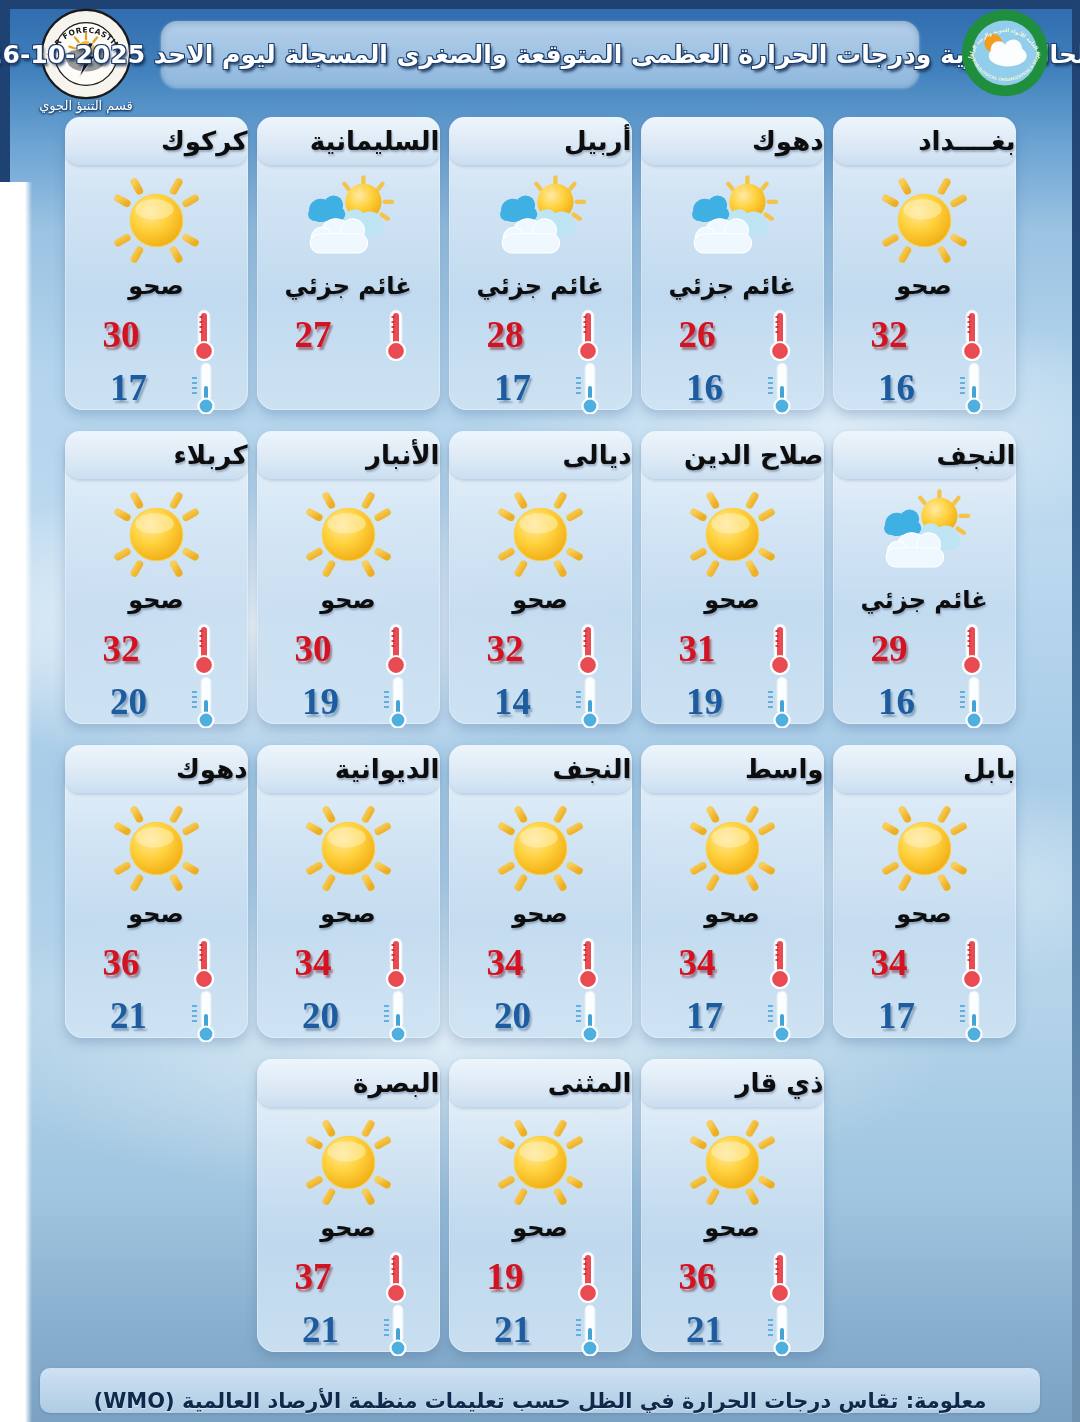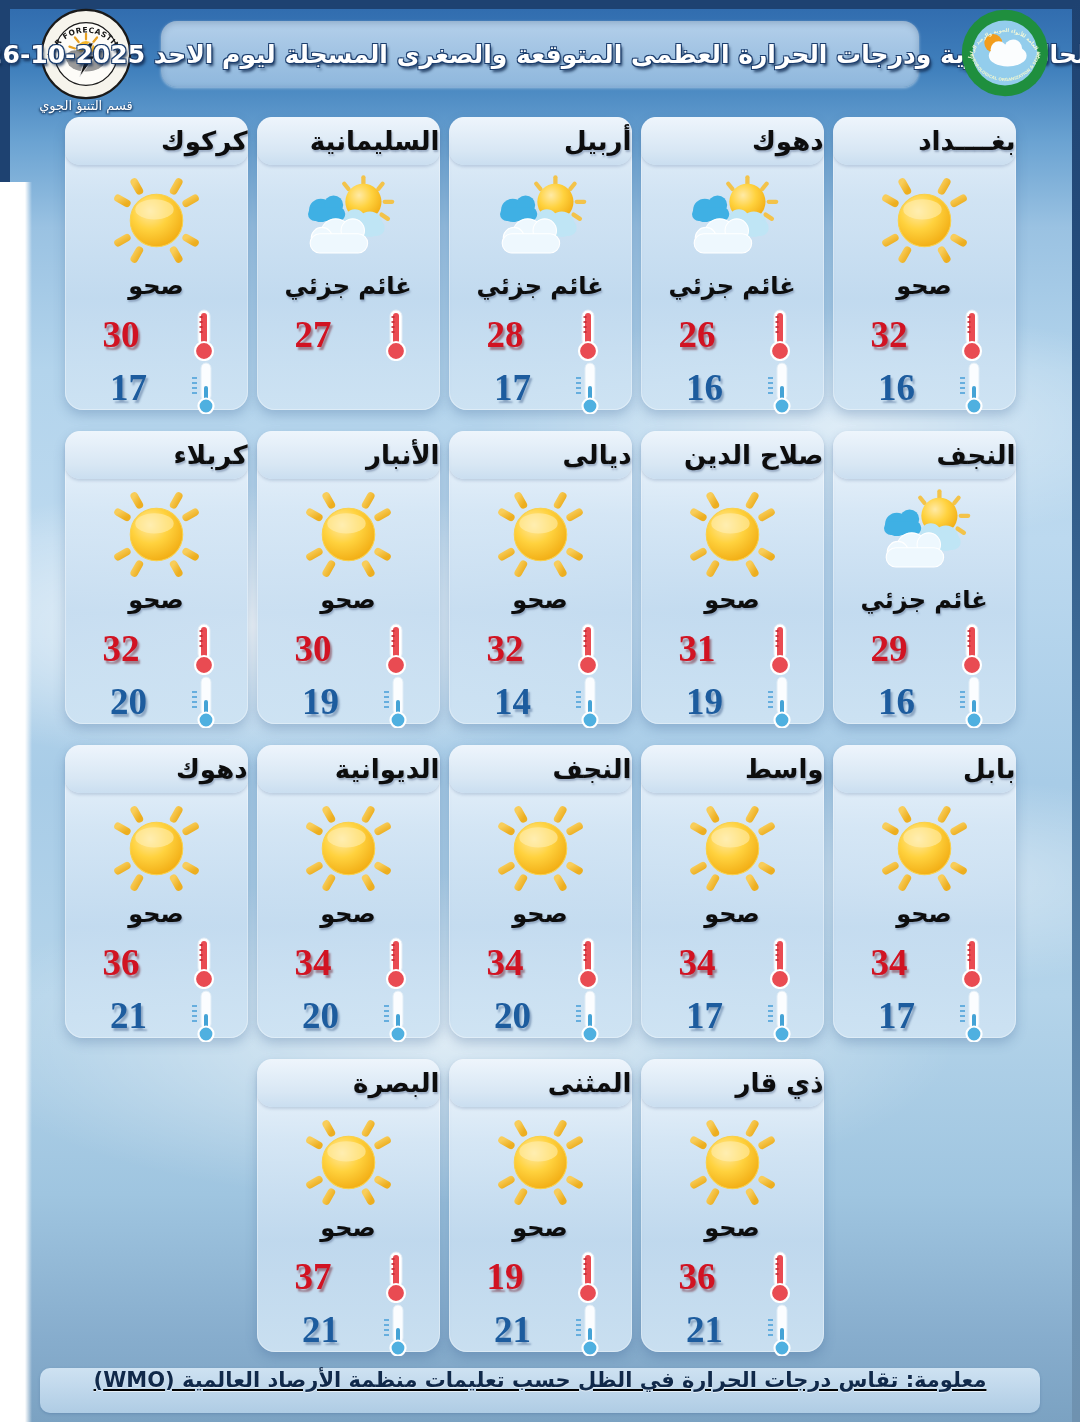--- a/index.html
+++ b/index.html
@@ -79,23 +79,22 @@
     font-family:Liberation Serif, serif;
     font-size:37px;font-weight:700;min-width:52px;text-align:center;line-height:1;
   }
   .temp.max{color:#d11322;text-shadow:2px 3px 2px rgba(105,10,25,.45);}
   .temp.min{color:#1d5c9e;text-shadow:2px 3px 2px rgba(20,55,105,.35);text-align:right;}
   
   footer{position:relative;z-index:2;margin:16px 40px 0;}
   .note-bar{
     height:45px;border-radius:10px;
     background:linear-gradient(180deg,rgba(214,232,246,.9),rgba(184,211,234,.85));
-    display:flex;align-items:flex-start;justify-content:center;
+    display:flex;align-items:flex-end;justify-content:center;
     box-shadow:0 1px 3px rgba(40,80,130,.25);
-    text-decoration:underline;
   }
   .note-bar div{
     direction:rtl;font-size:21px;font-weight:700;color:#10294a;white-space:nowrap;
     text-shadow:0 1px 1px rgba(255,255,255,.6);
   }
 </style>
 </head>
 <body>
 
 <svg width="0" height="0" style="position:absolute" aria-hidden="true">

